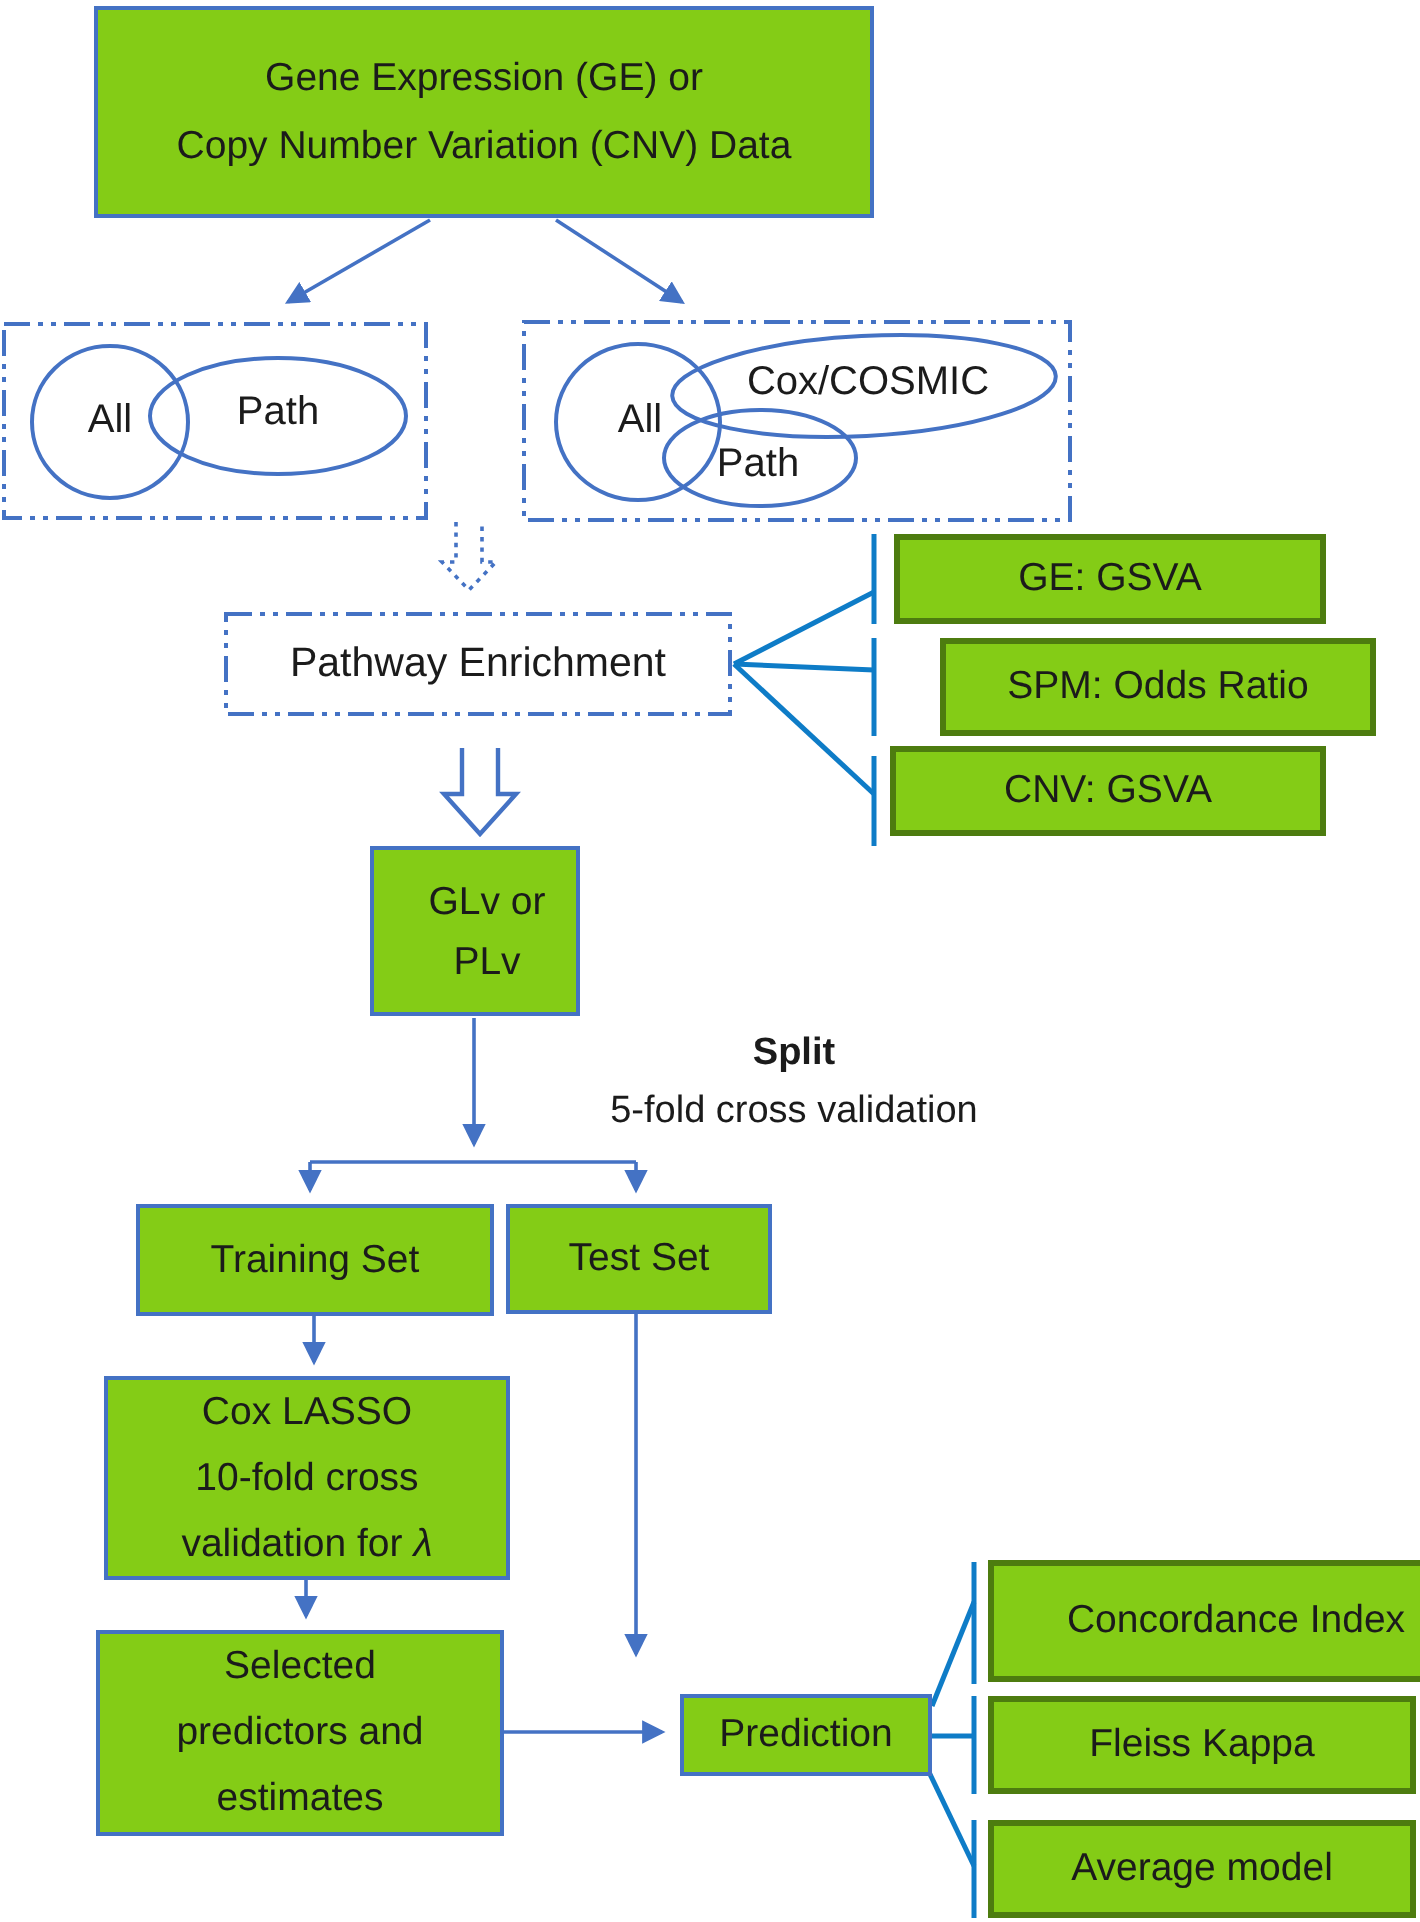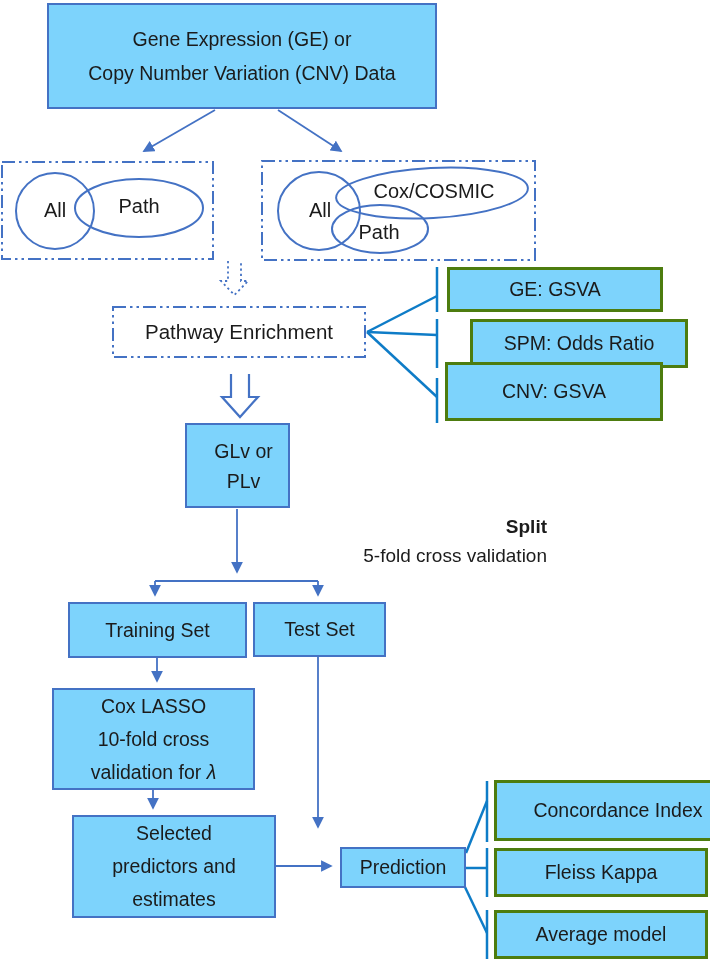--- a/index.html
+++ b/index.html
@@ -4,31 +4,31 @@
 <style>
   html,body{margin:0;padding:0;background:#ffffff;}
   #canvas{
     position:relative;width:710px;height:961px;background:#ffffff;
     font-family:"Liberation Sans","DejaVu Sans",sans-serif;color:#1b1b1b;
     overflow:hidden;
   }
   #wires{position:absolute;left:0;top:0;width:710px;height:961px;}
   .abs{position:absolute;box-sizing:border-box;}
   .node{
-    border:2px solid #4472C4;background:#7dd3fc;
+    border:2px solid #4472C4;background:#84cc16;
     display:flex;flex-direction:column;justify-content:center;align-items:center;
     text-align:center;font-size:19.5px;line-height:33px;
   }
   .bright{border:3px solid #4d7c0f;}
   .nodeline{display:block;}
   .plain{display:flex;flex-direction:column;justify-content:center;align-items:center;text-align:center;}
   .vlabel{font-size:20px;}
   .bold{font-weight:700;}
   .italic{font-style:italic;}
-  .split-note{font-size:19px;line-height:29px;text-align:right;margin-left:40px;}
+  .split-note{font-size:19px;line-height:29px;text-align:center;}
   .toptext{font-size:19.5px;line-height:34px;}
   .pathway-label{font-size:20.5px;}
 </style>
 </head>
 <body>
 
 <div id="canvas">
 
   <svg id="wires" viewBox="0 0 710 961">
     <defs>
@@ -93,42 +93,42 @@
   <div class="abs plain vlabel" style="left:35px;top:199px;width:40px;">All</div>
   <div class="abs plain vlabel" style="left:109px;top:195px;width:60px;">Path</div>
   <div class="abs plain vlabel" style="left:300px;top:199px;width:40px;">All</div>
   <div class="abs plain vlabel" style="left:354px;top:180px;width:160px;">Cox/COSMIC</div>
   <div class="abs plain vlabel" style="left:350px;top:221px;width:58px;">Path</div>
 
   <div class="abs plain pathway-label" style="left:113px;top:307px;width:252px;height:50px;">Pathway Enrichment</div>
 
   <div class="abs node bright" style="left:447px;top:267px;width:216px;height:45px;">GE: GSVA</div>
   <div class="abs node bright" style="left:470px;top:319px;width:218px;height:49px;">SPM: Odds Ratio</div>
-  <div class="abs node bright" style="left:445px;top:362px;width:218px;height:59px;">CNV: GSVA</div>
+  <div class="abs node bright" style="left:445px;top:373px;width:218px;height:45px;">CNV: GSVA</div>
 
   <div class="abs node" style="left:185px;top:423px;width:105px;height:85px;padding-left:12px;line-height:30px;">
     <span class="nodeline">GLv or</span>
     <span class="nodeline">PLv</span>
   </div>
 
   <div class="abs split-note" style="left:287px;top:512px;width:220px;">
     <span class="nodeline bold">Split</span>
     <span class="nodeline">5-fold cross validation</span>
   </div>
 
   <div class="abs node" style="left:68px;top:602px;width:179px;height:56px;">Training Set</div>
   <div class="abs node" style="left:253px;top:602px;width:133px;height:55px;">Test Set</div>
 
   <div class="abs node" style="left:52px;top:688px;width:203px;height:102px;">
     <span class="nodeline">Cox LASSO</span>
     <span class="nodeline">10-fold cross</span>
     <span class="nodeline"><span>validation for </span><span class="italic">λ</span></span>
   </div>
 
-  <div class="abs node" style="left:48px;top:815px;width:204px;height:103px;margin-left:24px;">
+  <div class="abs node" style="left:48px;top:815px;width:204px;height:103px;">
     <span class="nodeline">Selected</span>
     <span class="nodeline">predictors and</span>
     <span class="nodeline">estimates</span>
   </div>
 
   <div class="abs node" style="left:340px;top:847px;width:126px;height:41px;">Prediction</div>
 
   <div class="abs node bright" style="left:494px;top:780px;width:248px;height:61px;">Concordance Index</div>
   <div class="abs node bright" style="left:494px;top:848px;width:214px;height:49px;">Fleiss Kappa</div>
   <div class="abs node bright" style="left:494px;top:910px;width:214px;height:49px;">Average model</div>

